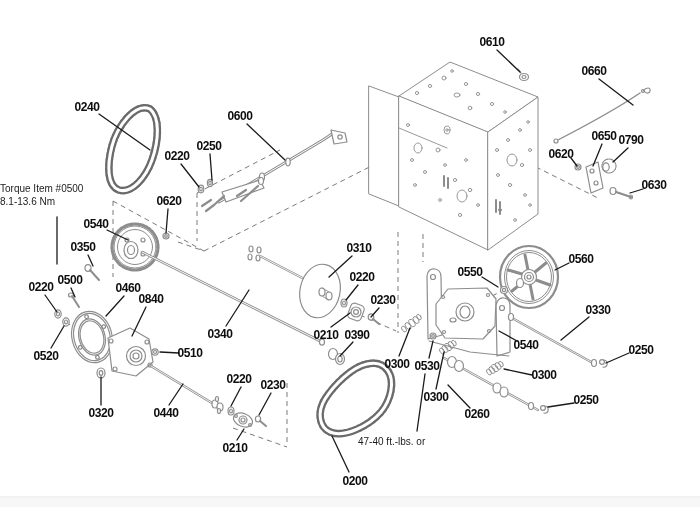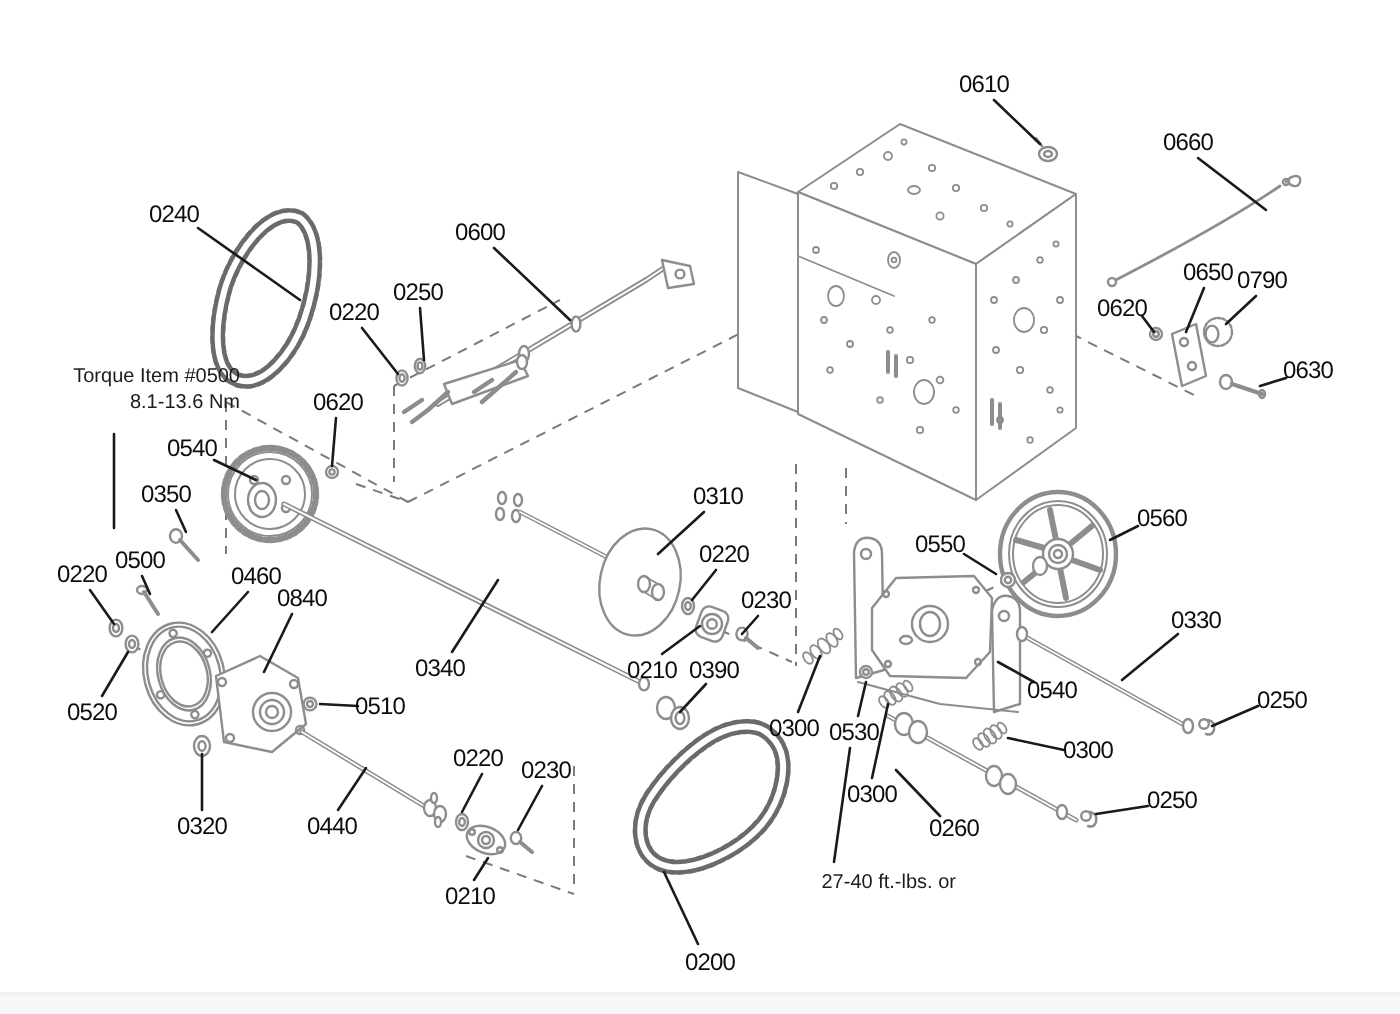--- a/index.html
+++ b/index.html
@@ -3,26 +3,26 @@
 <meta charset="utf-8">
 <style>
   html,body{margin:0;padding:0;background:#ffffff;}
   .stage{
     position:relative;width:700px;height:507px;background:#ffffff;
     overflow:hidden;font-family:"Liberation Sans",sans-serif;
   }
   .artwork{position:absolute;left:0;top:0;}
   .plabel{
     position:absolute;transform:translate(-50%,-50%);
-    font-weight:normal;font-size:12px;letter-spacing:-0.4px;color:#0d0d0d;
+    font-weight:bold;font-size:12px;letter-spacing:-0.4px;color:#0d0d0d;
     white-space:nowrap;line-height:12px;
   }
   .tnote{
     position:absolute;transform:translate(-50%,0);width:120px;
-    font-size:10px;line-height:12.5px;color:#1c1c1c;text-align:right;
+    font-size:10px;line-height:12.5px;color:#1c1c1c;text-align:left;
   }
   .scanline{position:absolute;left:0;width:700px;pointer-events:none;}
 </style>
 </head>
 <body>
 
 <div class="stage">
 
 <svg class="artwork" width="700" height="507" viewBox="0 0 700 507">
 
@@ -465,19 +465,19 @@
 <div class="plabel" style="left:101px;top:413px">0320</div>
 <div class="plabel" style="left:166px;top:413px">0440</div>
 <div class="plabel" style="left:235px;top:448px">0210</div>
 <div class="plabel" style="left:355px;top:481px">0200</div>
 
 <div class="tnote" style="left:60px;top:183px">
   <div>Torque Item #0500</div>
   <div>8.1-13.6 Nm</div>
 </div>
 <div class="tnote" style="left:418px;top:436px">
-  <div>27-40 ft.-lbs. or</div>
+  <div>47-40 ft.-lbs. or</div>
 </div>
 
 <div class="scanline" style="top:496px;height:2px;background:#e6e6e6;opacity:.55"></div>
 <div class="scanline" style="top:498px;height:9px;background:#f3f3f3;opacity:.7"></div>
 
 </div>
 
 </body></html>

